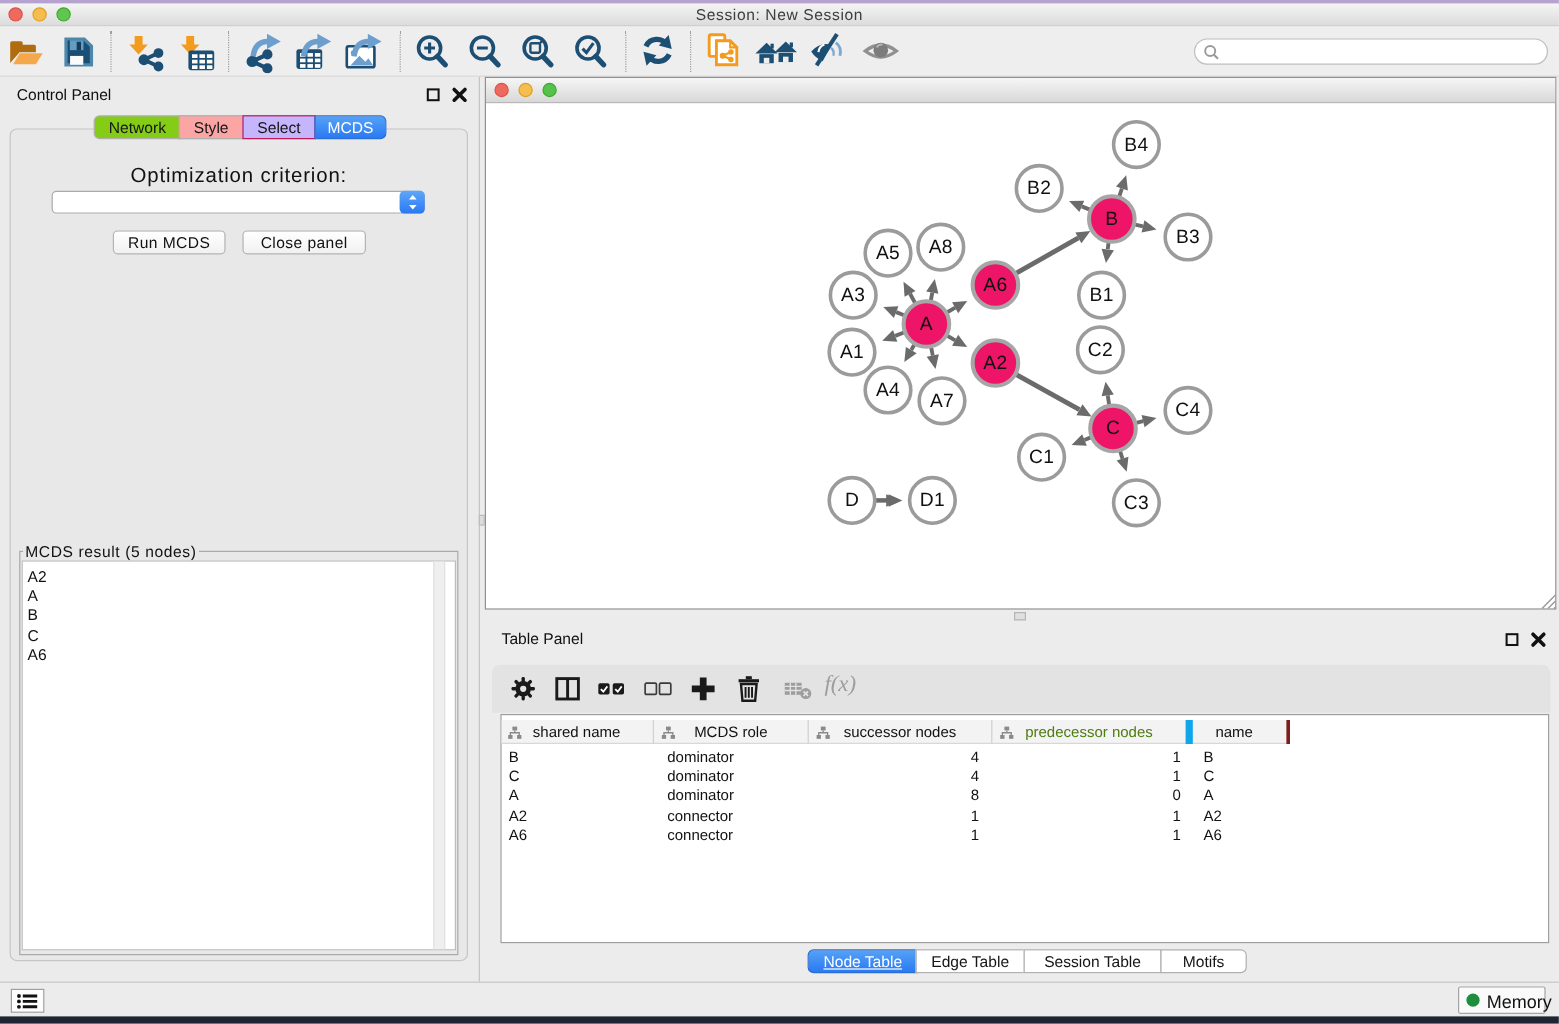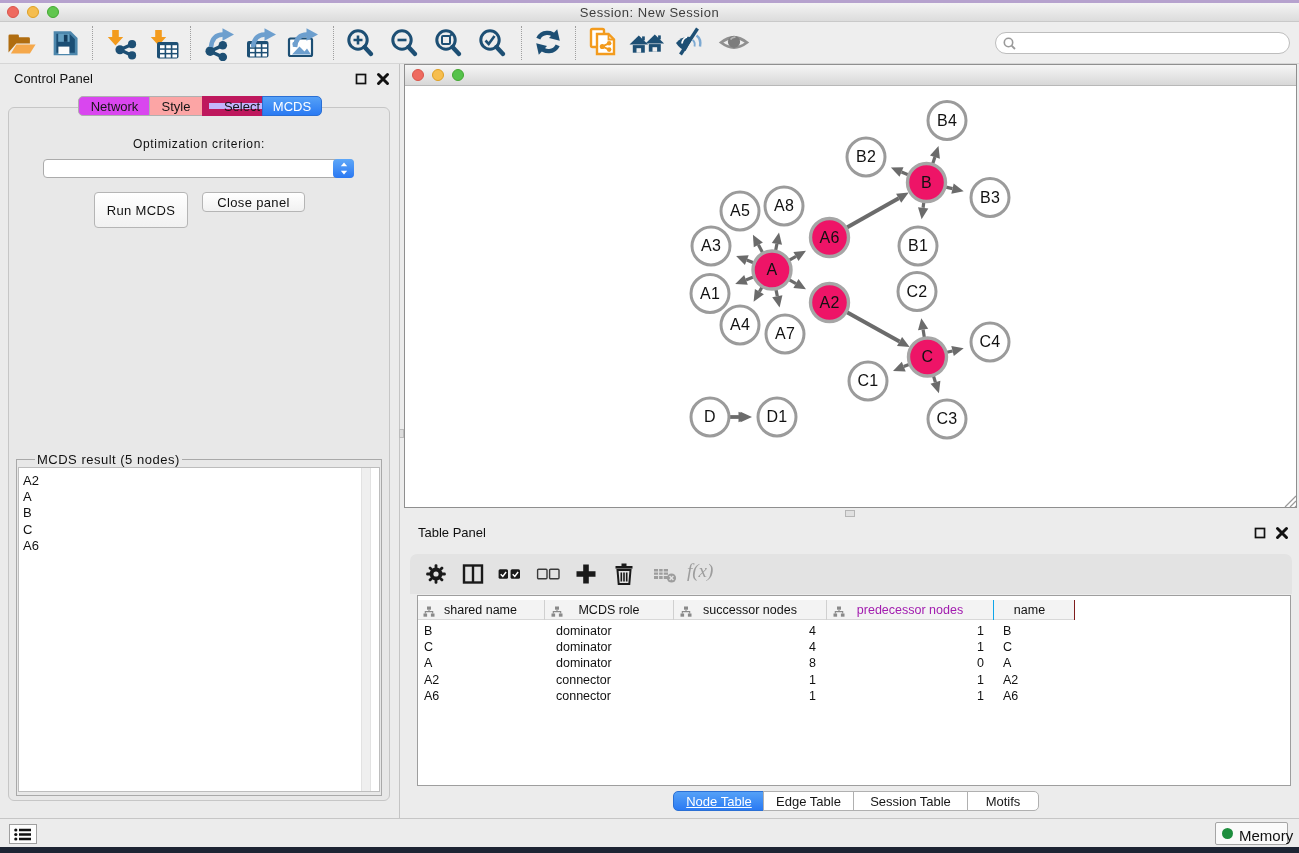--- a/index.html
+++ b/index.html
@@ -163,36 +163,36 @@
       <path d="M9.6 9.6 L13 13" stroke="#9a9a9a" stroke-width="1.8"></path>
     </svg>
 <div class="abs" style="left:0;top:64px;width:400px;height:756px;background:#ebebeb;border-right:1px solid #c4c4c4"></div>
 <div class="abs" style="left:14px;top:71px;font-size:13px;color:#111">Control Panel</div>
 <svg style="position:absolute;left:354px;top:72px" width="36" height="14" viewBox="0 0 36 14">
       <rect x="2.5" y="2.5" width="9" height="9" fill="none" stroke="#111" stroke-width="1.7"></rect>
       <path d="M24.5 2.5 L33.5 11.5 M33.5 2.5 L24.5 11.5" stroke="#111" stroke-width="3" stroke-linecap="round"></path>
     </svg>
 <div class="abs" style="left:8px;top:107px;width:382px;height:694px;background:#e8e8e8;border:1px solid #c6c6c6;border-radius:6px"></div>
 <div style="position:absolute;left:78px;top:96px;width:248px;height:20px;">
-      <div style="position:absolute;left:0px;top:0;width:73px;height:20px;box-sizing:border-box;background:#d946ef;color:#161616;border:1px solid #b0b0b0;border-top-left-radius:5px;border-bottom-left-radius:5px;display:flex;align-items:center;justify-content:center;font-size:13px;">Network</div>
+      <div style="position:absolute;left:0px;top:0;width:73px;height:20px;box-sizing:border-box;background:#84cc16;color:#161616;border:1px solid #b0b0b0;border-top-left-radius:5px;border-bottom-left-radius:5px;display:flex;align-items:center;justify-content:center;font-size:13px;">Network</div>
       <div style="position:absolute;left:72px;top:0;width:54px;height:20px;box-sizing:border-box;background:#fca5a5;color:#161616;border:1px solid #b0b0b0;margin-left:-1px;display:flex;align-items:center;justify-content:center;font-size:13px;">Style</div>
-      <div style="position:absolute;left:125px;top:0;width:80px;height:20px;box-sizing:border-box;background:#c4b5fd;color:#161616;border:7px solid #be185d;margin-left:-1px;display:flex;align-items:center;justify-content:center;font-size:13px;">Select</div>
+      <div style="position:absolute;left:125px;top:0;width:61px;height:20px;box-sizing:border-box;background:#c4b5fd;color:#161616;border:1px solid #be185d;margin-left:-1px;display:flex;align-items:center;justify-content:center;font-size:13px;">Select</div>
       <div style="position:absolute;left:185px;top:0;width:60px;height:20px;box-sizing:border-box;background:linear-gradient(#55a1f7,#2a7af3);color:#fff;border:1px solid #2a6fd4;border-top-right-radius:5px;border-bottom-right-radius:5px;margin-left:-1px;display:flex;align-items:center;justify-content:center;font-size:13px;">MCDS</div>
     </div>
-<div class="abs" style="left:0px;top:137px;width:398px;text-align:center;font-size:12px;letter-spacing:0.7px;color:#111">Optimization criterion:</div>
+<div class="abs" style="left:0px;top:137px;width:398px;text-align:center;font-size:17px;letter-spacing:0.7px;color:#111">Optimization criterion:</div>
 <div class="abs" style="left:43px;top:159px;width:311px;height:19px;background:#fff;border:1px solid #ababab;border-radius:4px"></div>
 <div class="abs" style="left:333px;top:159px;width:21px;height:19px;background:linear-gradient(#5ea7f8,#2a78f2);border-radius:4px"></div>
 <svg class="abs" style="left:335.5px;top:160px" width="16" height="17" viewBox="0 0 16 17">
       <path d="M8 2.5 L11.2 6.2 H4.8 z" fill="#fff"></path>
       <path d="M8 14.5 L4.8 10.8 H11.2 z" fill="#fff"></path>
     </svg>
-<div class="abs" style="left:94px;top:192px;width:94px;height:36px;background:linear-gradient(#ffffff,#f1f1f1);border:1px solid #b5b5b5;border-radius:4px;display:flex;align-items:center;justify-content:center;font-size:13px;letter-spacing:0.35px;color:#111">Run MCDS</div>
+<div class="abs" style="left:94px;top:192px;width:94px;height:20px;background:linear-gradient(#ffffff,#f1f1f1);border:1px solid #b5b5b5;border-radius:4px;display:flex;align-items:center;justify-content:center;font-size:13px;letter-spacing:0.35px;color:#111">Run MCDS</div>
 <div class="abs" style="left:202px;top:192px;width:103px;height:20px;background:linear-gradient(#ffffff,#f1f1f1);border:1px solid #b5b5b5;border-radius:4px;display:flex;align-items:center;justify-content:center;font-size:13px;letter-spacing:0.35px;color:#111">Close panel</div>
 <fieldset class="abs" style="left:16px;top:452px;width:366px;height:344px;border:1px solid #a9a9a9;border-radius:0">
-<legend style="font-size:13px;letter-spacing:0.5px;color:#111;margin-left:18px;padding:0 2px">MCDS result (5 nodes)</legend>
+<legend style="font-size:13px;letter-spacing:0.5px;color:#111;margin-left:2px;padding:0 2px">MCDS result (5 nodes)</legend>
     </fieldset>
 <div class="abs" style="left:18px;top:467px;width:362px;height:325px;background:#fff;border:1px solid #bdbdbd"></div>
 <div class="abs" style="left:361px;top:468px;width:10px;height:323px;background:#efefef;border-left:1px solid #e2e2e2;border-right:1px solid #e2e2e2"></div>
 <div class="abs" style="left:23px;top:473px;font-size:13px;color:#111;line-height:16.2px">A2<br>A<br>B<br>C<br>A6</div>
 <div class="abs" style="left:404px;top:64px;width:893px;height:444px;background:#fff;border:1px solid #8f8f8f"></div>
 <div class="abs" style="left:405px;top:65px;width:891px;height:21px;background:linear-gradient(#f6f6f6,#d8d8d8);border-bottom:1px solid #b8b8b8"></div>
 <div class="abs" style="left:412px;top:69px;width:12px;height:12px;border-radius:50%;background:#ee6a5f;border:1px solid #d9544a"></div>
 <div class="abs" style="left:432px;top:69px;width:12px;height:12px;border-radius:50%;background:#f6be4f;border:1px solid #dfa023"></div>
 <div class="abs" style="left:452px;top:69px;width:12px;height:12px;border-radius:50%;background:#55c24b;border:1px solid #43a832"></div>
 <svg class="abs" style="left:405px;top:87px" width="891" height="420" viewBox="0 0 891 420" font-family="Liberation Sans,sans-serif">
@@ -356,28 +356,28 @@
         <rect x="7.9" y="7.5" width="3.6" height="3.2" fill="#8a8a8a"></rect>
         <path d="M6 3.7 V5.6 M2.3 7.5 V5.6 H9.7 V7.5" stroke="#8a8a8a" stroke-width="1.1" fill="none"></path>
       </svg></div>
 <div class="abs" style="left:674px;top:600px;width:153px;height:20px;border-right:1px solid #d0d0d0;display:flex;align-items:center;justify-content:center;font-size:12.5px;color:#111">successor nodes</div>
 <div class="abs" style="left:680px;top:604px;width:12px;height:12px"><svg width="12" height="12" viewBox="0 0 12 12">
         <rect x="4" y="0.5" width="4" height="3.2" fill="#8a8a8a"></rect>
         <rect x="0.5" y="7.5" width="3.6" height="3.2" fill="#8a8a8a"></rect>
         <rect x="7.9" y="7.5" width="3.6" height="3.2" fill="#8a8a8a"></rect>
         <path d="M6 3.7 V5.6 M2.3 7.5 V5.6 H9.7 V7.5" stroke="#8a8a8a" stroke-width="1.1" fill="none"></path>
       </svg></div>
-<div class="abs" style="left:827px;top:600px;width:167px;height:20px;border-right:1px solid #0ea5e9;display:flex;align-items:center;justify-content:center;font-size:12.5px;color:#a21caf">predecessor nodes</div>
+<div class="abs" style="left:827px;top:600px;width:167px;height:20px;border-right:6px solid #0ea5e9;display:flex;align-items:center;justify-content:center;font-size:12.5px;color:#4d7c0f">predecessor nodes</div>
 <div class="abs" style="left:833px;top:604px;width:12px;height:12px"><svg width="12" height="12" viewBox="0 0 12 12">
         <rect x="4" y="0.5" width="4" height="3.2" fill="#8a8a8a"></rect>
         <rect x="0.5" y="7.5" width="3.6" height="3.2" fill="#8a8a8a"></rect>
         <rect x="7.9" y="7.5" width="3.6" height="3.2" fill="#8a8a8a"></rect>
         <path d="M6 3.7 V5.6 M2.3 7.5 V5.6 H9.7 V7.5" stroke="#8a8a8a" stroke-width="1.1" fill="none"></path>
       </svg></div>
-<div class="abs" style="left:994px;top:600px;width:81px;height:20px;border-right:1px solid #7f1d1d;padding-right:9px;display:flex;align-items:center;justify-content:center;font-size:12.5px;color:#111">name</div>
+<div class="abs" style="left:994px;top:600px;width:81px;height:20px;border-right:3px solid #7f1d1d;padding-right:9px;display:flex;align-items:center;justify-content:center;font-size:12.5px;color:#111">name</div>
 <div class="abs" style="left:424px;top:624.0px;font-size:12.5px;color:#111">B</div>
 <div class="abs" style="left:556px;top:624.0px;font-size:12.5px;color:#111">dominator</div>
 <div class="abs" style="left:716px;top:624.0px;width:100px;text-align:right;font-size:12.5px;color:#111">4</div>
 <div class="abs" style="left:884px;top:624.0px;width:100px;text-align:right;font-size:12.5px;color:#111">1</div>
 <div class="abs" style="left:1003px;top:624.0px;font-size:12.5px;color:#111">B</div>
 <div class="abs" style="left:424px;top:640.2px;font-size:12.5px;color:#111">C</div>
 <div class="abs" style="left:556px;top:640.2px;font-size:12.5px;color:#111">dominator</div>
 <div class="abs" style="left:716px;top:640.2px;width:100px;text-align:right;font-size:12.5px;color:#111">4</div>
 <div class="abs" style="left:884px;top:640.2px;width:100px;text-align:right;font-size:12.5px;color:#111">1</div>
 <div class="abs" style="left:1003px;top:640.2px;font-size:12.5px;color:#111">C</div>

